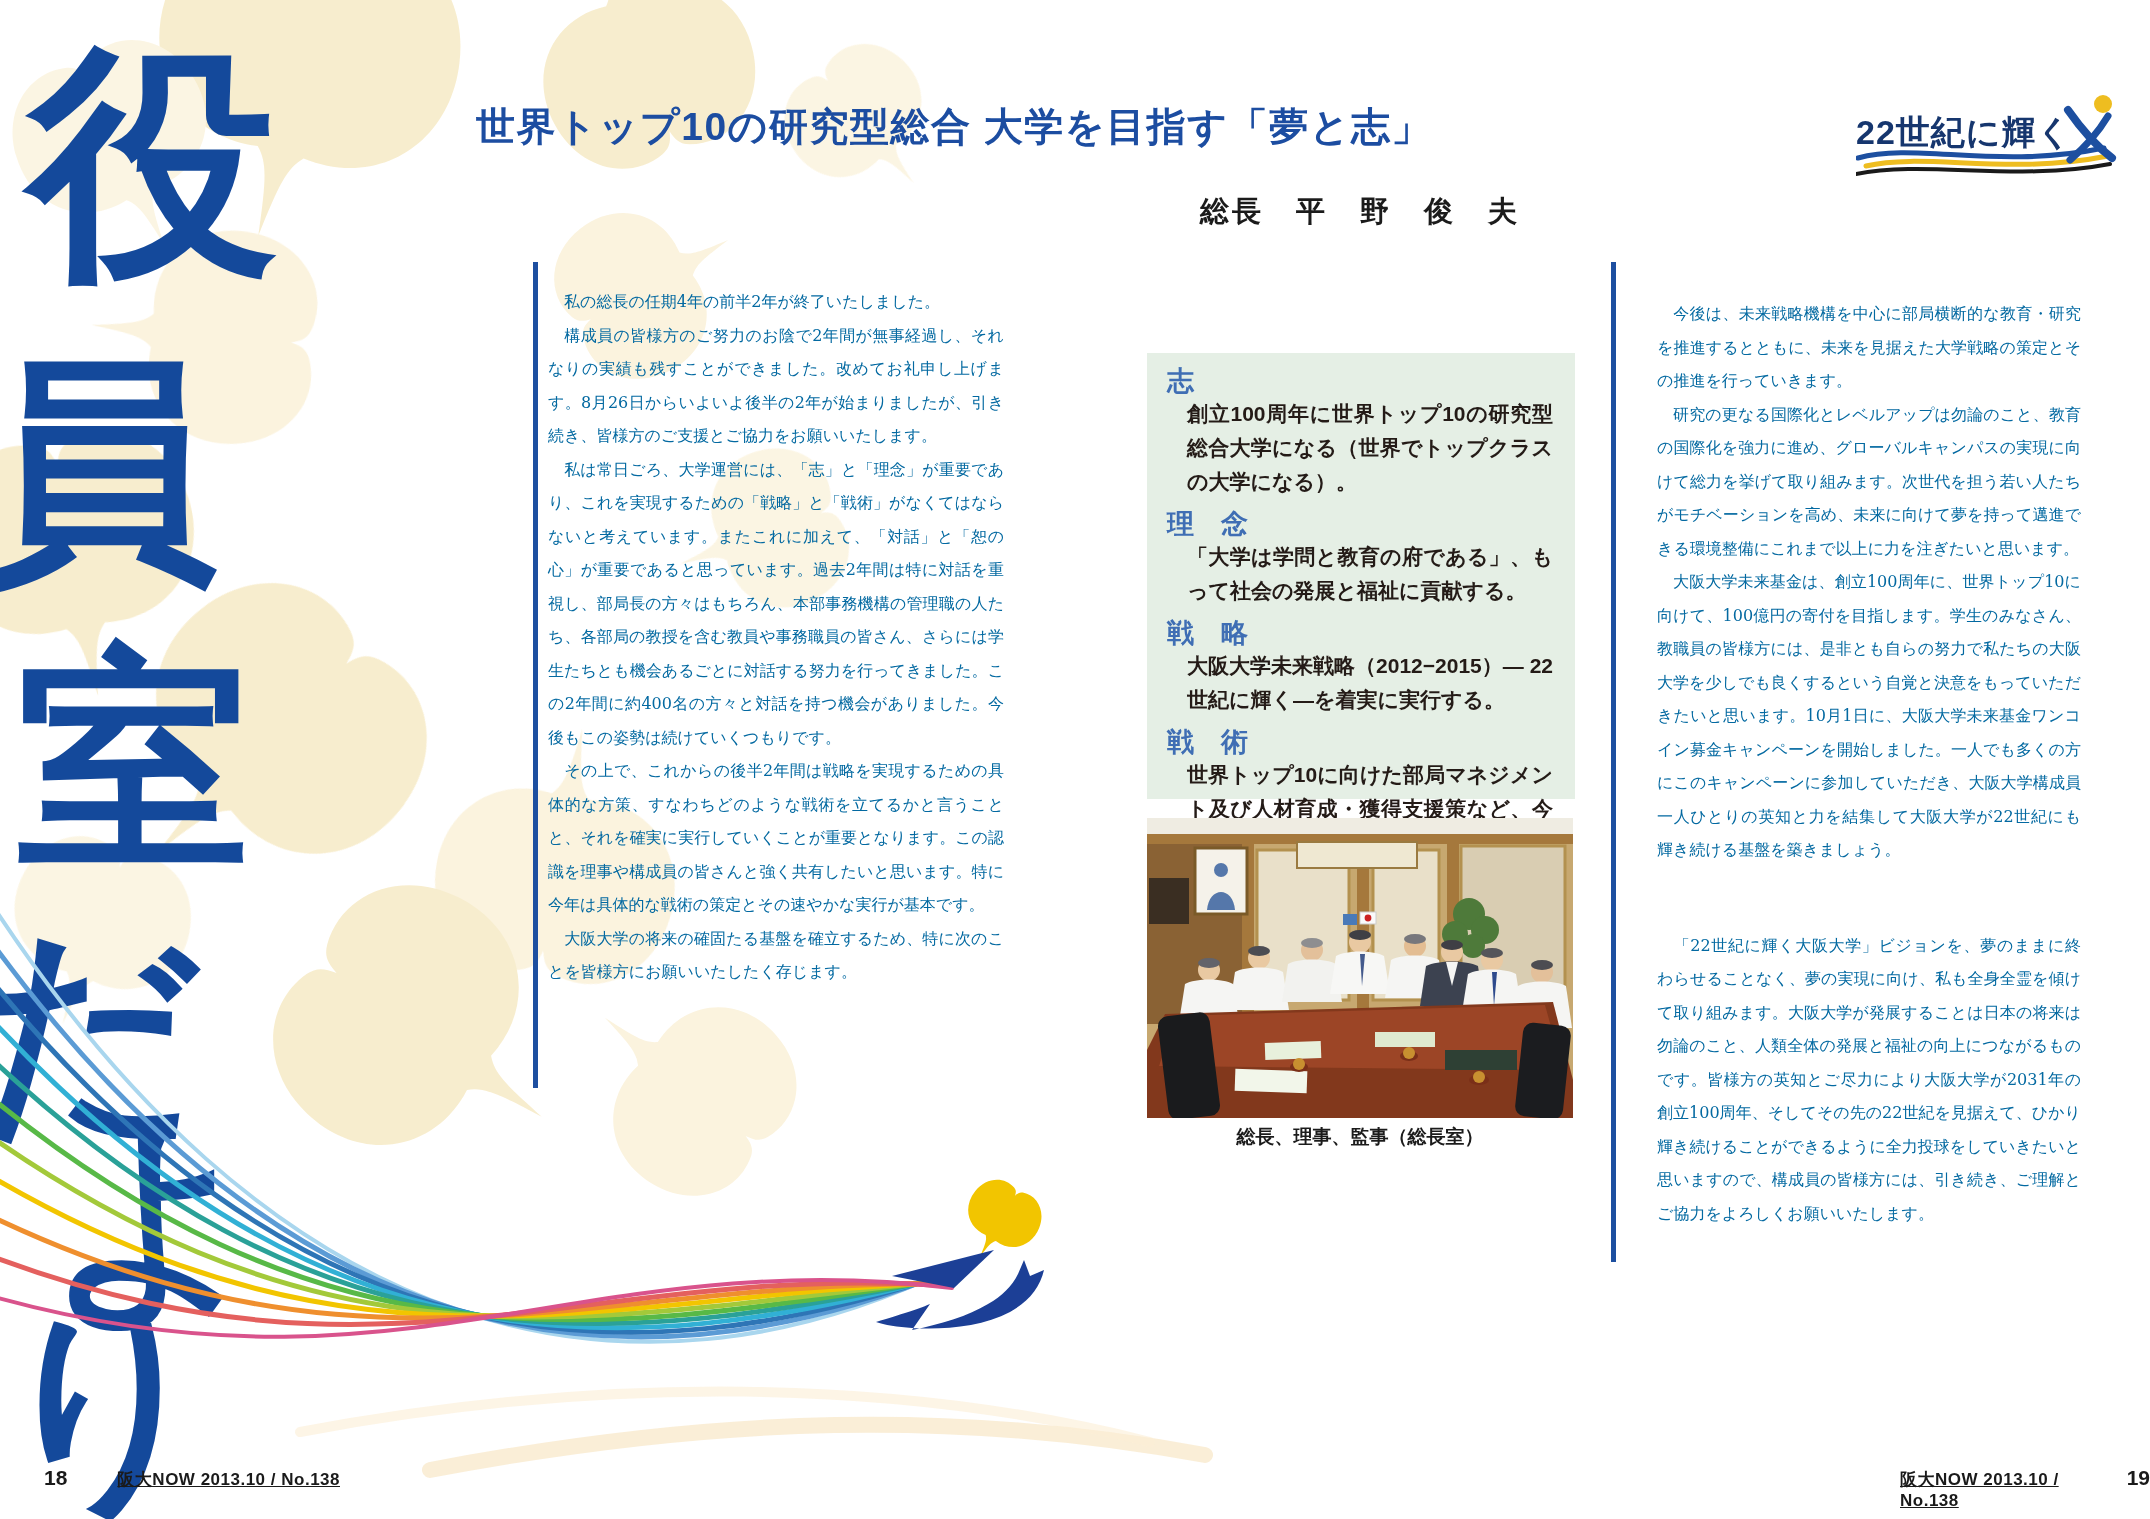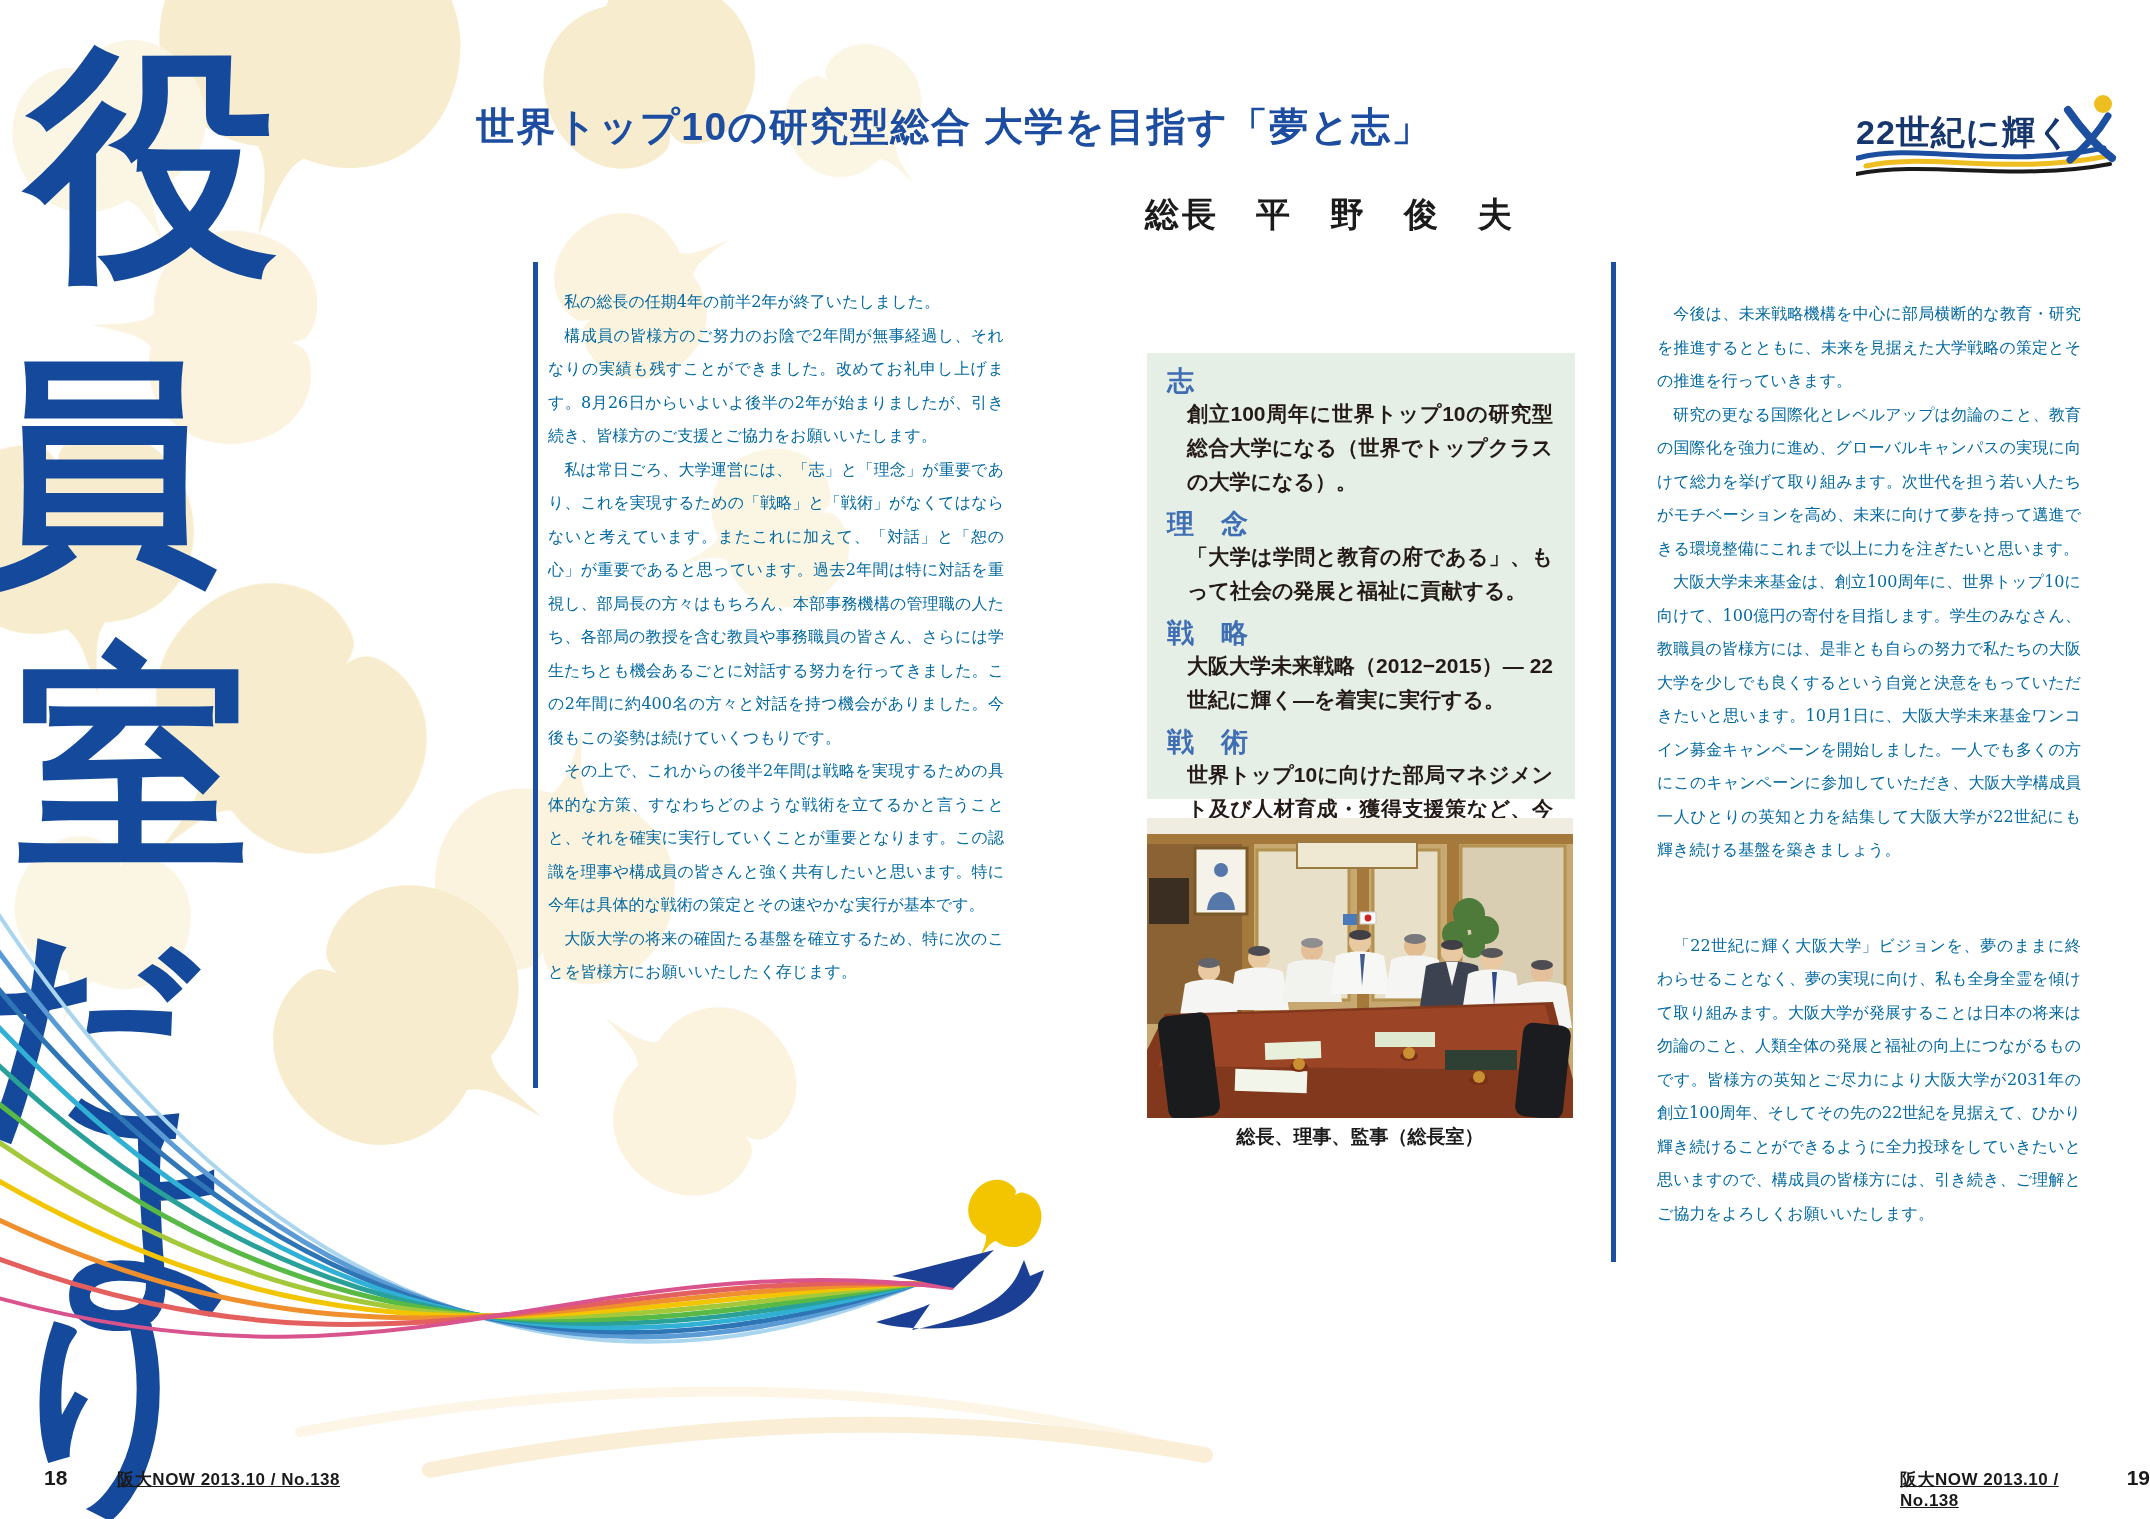--- a/index.html
+++ b/index.html
@@ -15,22 +15,22 @@
   .vtitle span{position:absolute;line-height:1;display:block;}
   .vc0{left:28px;top:36px;font-size:250px;}
   .vc1{left:-22px;top:348px;font-size:240px;}
   .vc2{left:16px;top:642px;font-size:235px;}
   .vc3{left:-28px;top:918px;font-size:225px;}
   .vc4{left:46px;top:1112px;font-size:215px;}
   .vc5{left:-4px;top:1300px;font-size:215px;}
   
   .headline{position:absolute;left:476px;top:100px;font-size:39px;font-weight:bold;
             color:#1c4da1;letter-spacing:1.5px;white-space:nowrap;}
-  .byline{position:absolute;left:1140px;top:192px;width:380px;text-align:center;
-          font-size:34px;font-weight:bold;color:#1b1b1b;letter-spacing:3px;white-space:nowrap;}
+  .byline{position:absolute;left:1140px;top:192px;width:380px;text-align:right;
+          font-size:29px;font-weight:bold;color:#1b1b1b;letter-spacing:3px;white-space:nowrap;}
   .logo{position:absolute;left:1856px;top:92px;width:262px;height:100px;}
   .logo-text{position:absolute;left:0;top:18px;font-size:34px;font-weight:bold;color:#16366e;
              letter-spacing:1px;white-space:nowrap;}
   .logo svg{position:absolute;left:0;top:0;}
   
   .rule{position:absolute;width:5px;background:#1d4fa0;}
   .rule1{left:533px;top:262px;height:826px;}
   .rule3{left:1611px;top:262px;height:1000px;}
   
   .col{position:absolute;color:#0369a1;font-family:"DejaVu Serif","Liberation Serif",serif;

